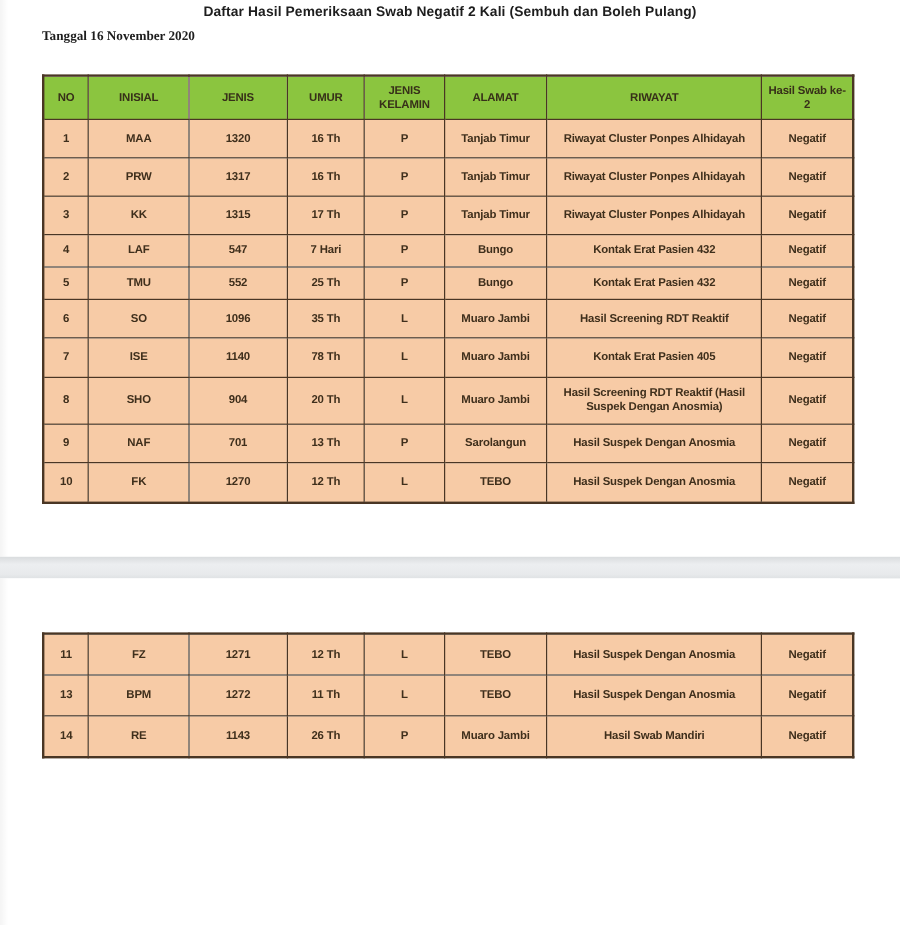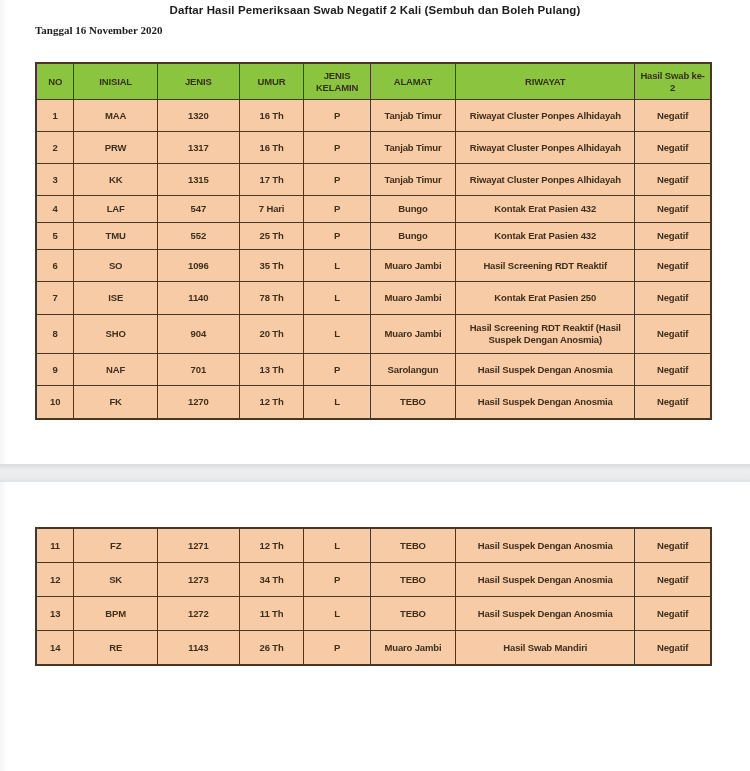--- a/index.html
+++ b/index.html
@@ -204,21 +204,21 @@
               <td>Hasil Screening RDT Reaktif</td>
               <td>Negatif</td>
             </tr>
             <tr>
               <td>7</td>
               <td>ISE</td>
               <td>1140</td>
               <td>78 Th</td>
               <td>L</td>
               <td>Muaro Jambi</td>
-              <td>Kontak Erat Pasien 250</td>
+              <td>Kontak Erat Pasien 405</td>
               <td>Negatif</td>
             </tr>
             <tr>
               <td>8</td>
               <td>SHO</td>
               <td>904</td>
               <td>20 Th</td>
               <td>L</td>
               <td>Muaro Jambi</td>
               <td>Hasil Screening RDT Reaktif (Hasil Suspek Dengan Anosmia)</td>
@@ -269,30 +269,20 @@
               <td>11</td>
               <td>FZ</td>
               <td>1271</td>
               <td>12 Th</td>
               <td>L</td>
               <td>TEBO</td>
               <td>Hasil Suspek Dengan Anosmia</td>
               <td>Negatif</td>
             </tr>
             <tr>
-              <td>12</td>
-              <td>SK</td>
-              <td>1273</td>
-              <td>34 Th</td>
-              <td>P</td>
-              <td>TEBO</td>
-              <td>Hasil Suspek Dengan Anosmia</td>
-              <td>Negatif</td>
-            </tr>
-            <tr>
               <td>13</td>
               <td>BPM</td>
               <td>1272</td>
               <td>11 Th</td>
               <td>L</td>
               <td>TEBO</td>
               <td>Hasil Suspek Dengan Anosmia</td>
               <td>Negatif</td>
             </tr>
             <tr>

